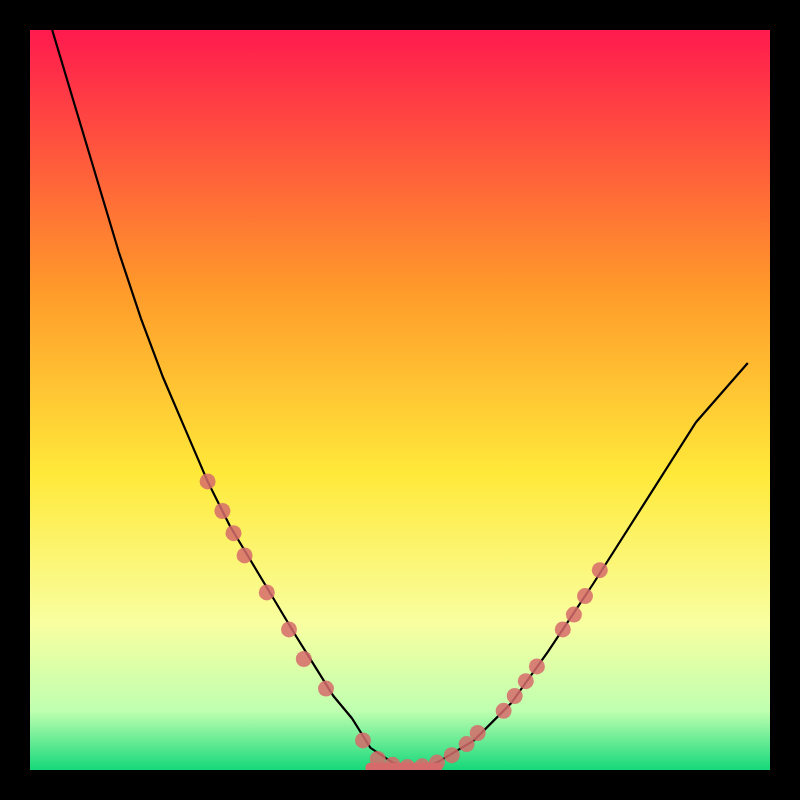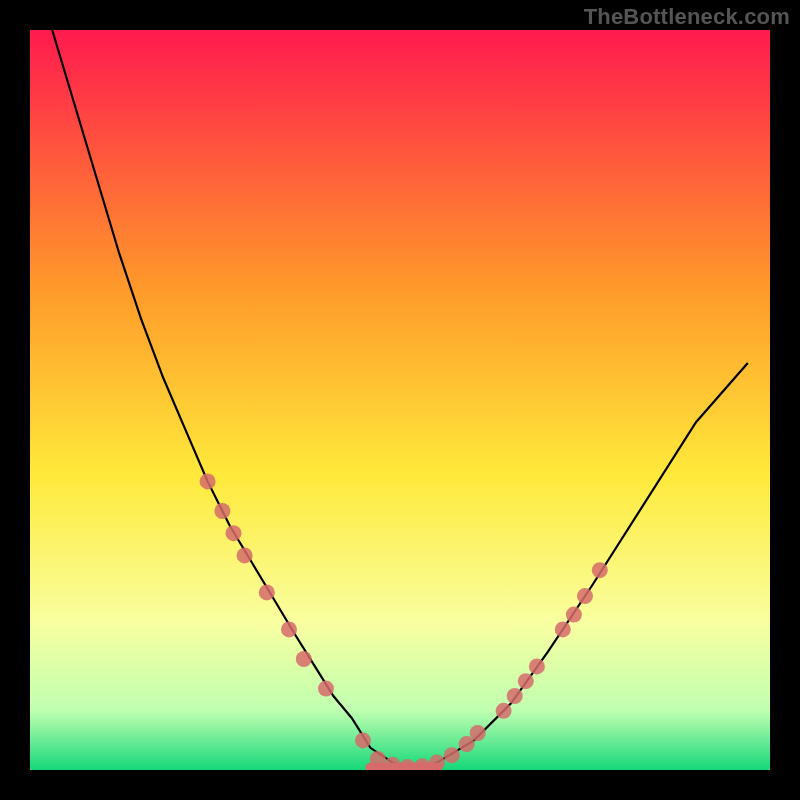--- a/index.html
+++ b/index.html
@@ -38,21 +38,20 @@
   .plot svg {
     display: block;
     width: 100%;
     height: 100%;
   }
 </style>
 </head>
 <body>
 
 <div class="frame">
-  <div class="watermark">TheBottleneck.com</div>
 
   <div class="plot">
     <svg viewBox="0 0 740 740" preserveAspectRatio="none">
       <defs>
         <linearGradient id="bg" x1="0" y1="0" x2="0" y2="1">
           <stop id="g0" offset="0%" stop-color="#ff1a4e"></stop>
           <stop id="g1" offset="35%" stop-color="#ff9a2a"></stop>
           <stop id="g2" offset="60%" stop-color="#ffe93a"></stop>
           <stop id="g3" offset="80%" stop-color="#f9ffa0"></stop>
           <stop id="g4" offset="92%" stop-color="#bfffb0"></stop>

